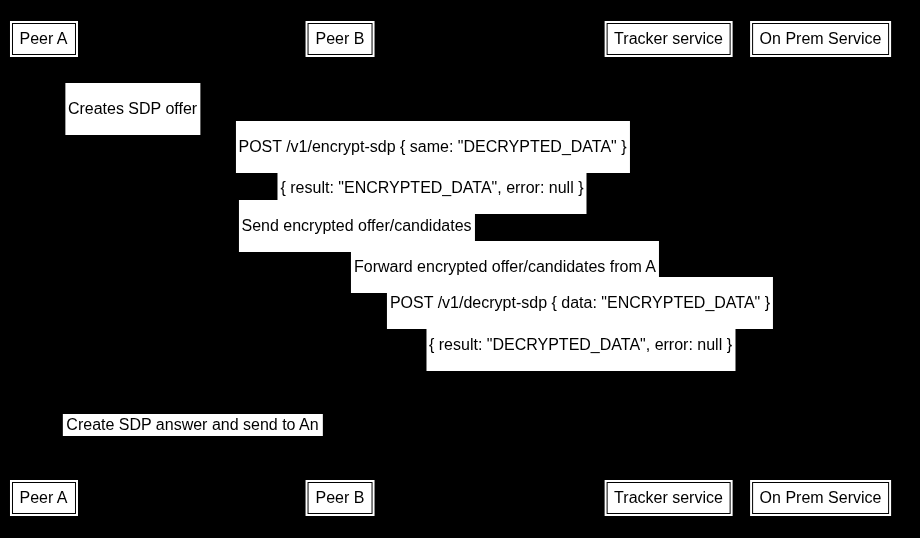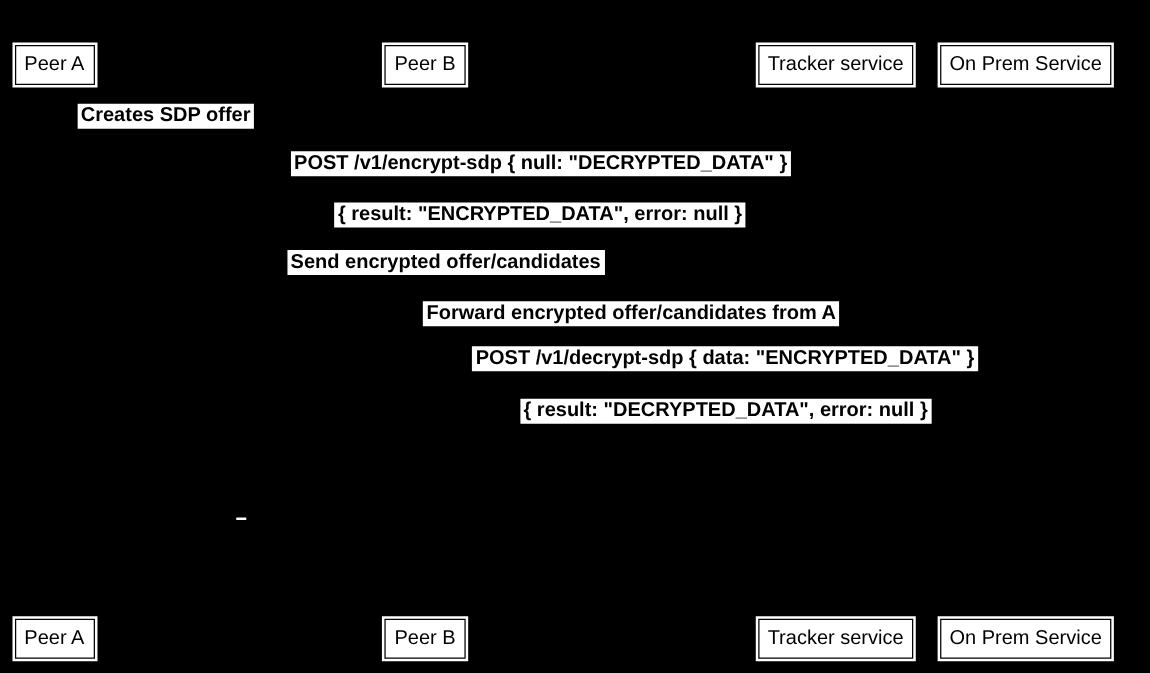--- a/index.html
+++ b/index.html
@@ -24,34 +24,32 @@
     background: #ffffff;
     color: #000000;
     font-size: 16px;
     height: 36px;
     line-height: 36px;
     padding: 0 10px;
     white-space: nowrap;
     outline: 1px solid #000000;
     outline-offset: -3px;
     text-align: center;
-    margin-top: 13px;
   }
   .actor.top { top: 21px; }
   .actor.bottom { top: 480px; }
   .msg {
     position: absolute;
     transform: translateX(-50%);
     background: #ffffff;
     color: #000000;
     font-size: 16px;
     line-height: 20px;
-    padding: 0 3px;
+    padding: 16px 3px;
     white-space: nowrap;
-    font-weight: bold;
   }
   .note2 {
     position: absolute;
     transform: translateX(-50%);
     background: #ffffff;
     color: #000000;
     font-size: 16px;
     line-height: 20px;
     padding: 1px 4px;
     text-align: center;
@@ -68,28 +66,29 @@
   <div class="lifeline" style="left:340px"></div>
   <div class="lifeline" style="left:668px"></div>
   <div class="lifeline" style="left:820px"></div>
 
   <div class="actor top" style="left:43.5px">Peer A</div>
   <div class="actor top" style="left:340px">Peer B</div>
   <div class="actor top" style="left:668.5px">Tracker service</div>
   <div class="actor top" style="left:820.5px">On Prem Service</div>
 
   <div class="msg" style="left:132.5px; top:83px">Creates SDP offer</div>
-  <div class="msg" style="left:432.5px; top:121px">POST /v1/encrypt-sdp { null: "DECRYPTED_DATA" }</div>
+  <div class="msg" style="left:432.5px; top:121px">POST /v1/encrypt-sdp { same: "DECRYPTED_DATA" }</div>
   <div class="msg" style="left:432px;   top:162px">{ result: "ENCRYPTED_DATA", error: null }</div>
   <div class="msg" style="left:505px;   top:241px">Forward encrypted offer/candidates from A</div>
   <div class="msg" style="left:356.5px; top:200px">Send encrypted offer/candidates</div>
   <div class="msg" style="left:580px; top:277px">POST /v1/decrypt-sdp { data: "ENCRYPTED_DATA" }</div>
   <div class="msg" style="left:580.5px; top:319px">{ result: "DECRYPTED_DATA", error: null }</div>
 
   <div class="note2" style="left:192.5px; top:414px">
+    <span>Create SDP answer and send to An</span>
   </div>
 
   <div class="actor bottom" style="left:43.5px">Peer A</div>
   <div class="actor bottom" style="left:340px">Peer B</div>
   <div class="actor bottom" style="left:668.5px">Tracker service</div>
   <div class="actor bottom" style="left:820.5px">On Prem Service</div>
 
 </div>
 
 </body></html>

